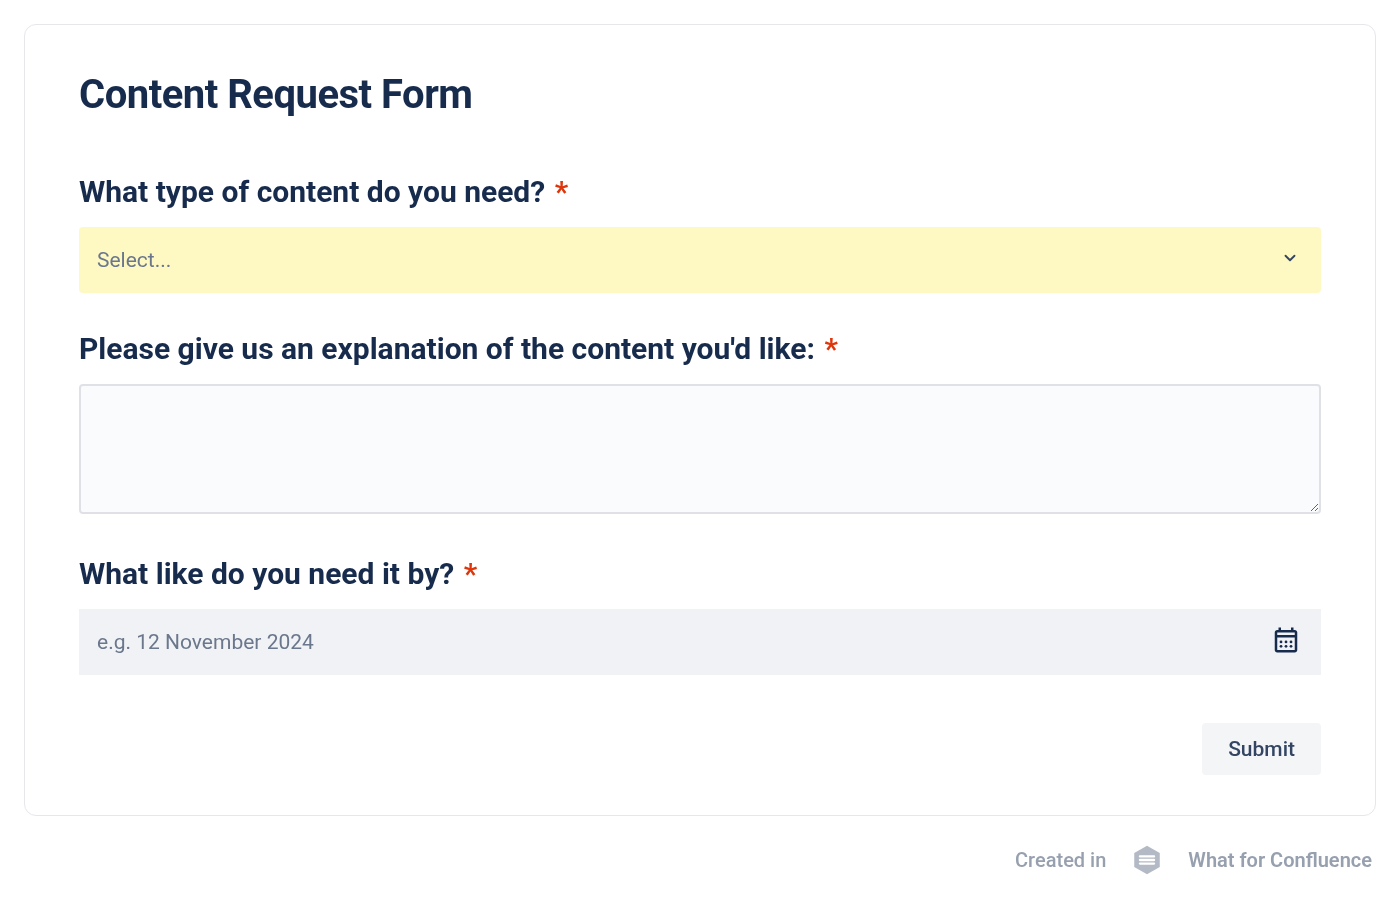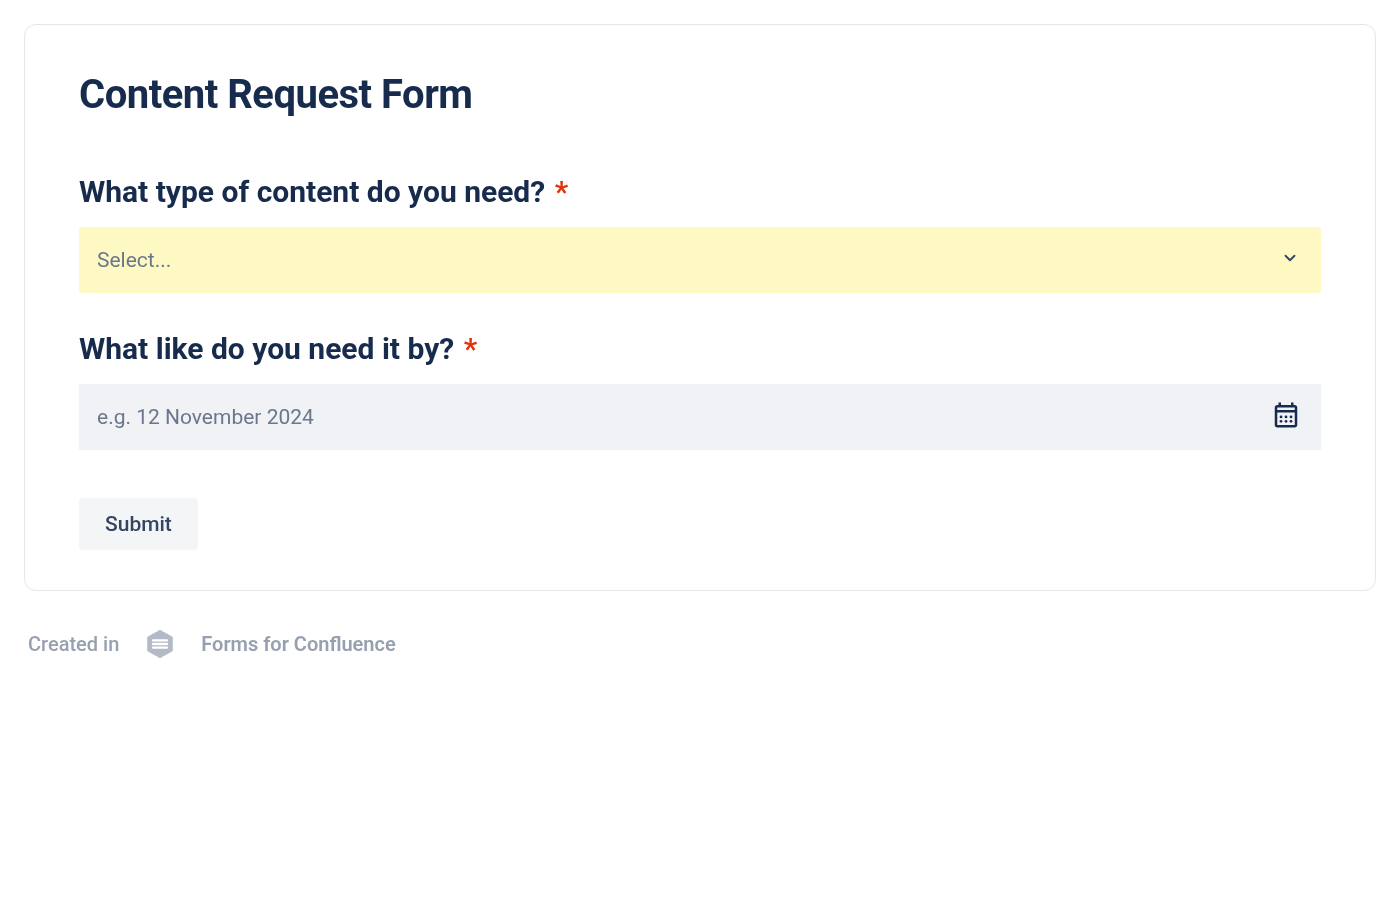--- a/index.html
+++ b/index.html
@@ -101,39 +101,40 @@
     .calendar-icon {
       position: absolute;
       right: 20px;
       top: 50%;
       transform: translateY(-50%);
       pointer-events: none;
       color: #172b4d;
     }
     .form-actions {
       display: flex;
-      justify-content: flex-start;
+      justify-content: flex-end;
       margin-top: 48px;
     }
     .submit-button {
       background: #f4f5f7;
       border: none;
       border-radius: 4px;
       padding: 14px 26px;
       font-size: 21px;
       font-weight: 500;
       color: #344563;
       cursor: pointer;
       font-family: inherit;
     }
     .footer-attribution {
       display: flex;
+      justify-content: flex-end;
       align-items: center;
       gap: 24px;
-      margin-top: 36px;
+      margin-top: 27px;
       max-width: 1352px;
       margin-left: auto;
       margin-right: auto;
       padding: 0 4px;
     }
     .footer-text {
       font-size: 20px;
       color: #97a0af;
       font-weight: 500;
     }
@@ -164,20 +165,27 @@
         <span>Select...</span>
       </div>
       <span class="chevron-icon">
         <svg width="18" height="18" viewBox="0 0 24 24" fill="none" stroke="currentColor" stroke-width="2.5" stroke-linecap="round" stroke-linejoin="round">
           <polyline points="6 9 12 15 18 9"></polyline>
         </svg>
       </span>
     </div>
   </div>
 
+  <div class="form-field">
+    <label class="field-label">
+      <span>Please give us an explanation of the content you'd like:</span>
+      <span class="required">*</span>
+    </label>
+    <textarea class="textarea-field" style=""></textarea>
+  </div>
 
   <div class="form-field">
     <label class="field-label">
       <span>What like do you need it by?</span>
       <span class="required">*</span>
     </label>
     <div class="date-wrapper">
       <input type="text" class="date-field" placeholder="e.g. 12 November 2024" style="">
       <span class="calendar-icon">
         <svg width="30" height="30" viewBox="0 0 24 24" fill="currentColor">
@@ -201,14 +209,14 @@
 <div class="footer-attribution">
   <span class="footer-text">Created in</span>
   <span class="brand-icon">
     <svg width="34" height="34" viewBox="0 0 24 24" fill="none">
       <path d="M12 2 L21 7 L21 17 L12 22 L3 17 L3 7 Z" fill="#b3bac5"></path>
       <line x1="7" y1="9.5" x2="17" y2="9.5" stroke="#ffffff" stroke-width="1.6" stroke-linecap="round"></line>
       <line x1="7" y1="12" x2="17" y2="12" stroke="#ffffff" stroke-width="1.6" stroke-linecap="round"></line>
       <line x1="7" y1="14.5" x2="17" y2="14.5" stroke="#ffffff" stroke-width="1.6" stroke-linecap="round"></line>
     </svg>
   </span>
-  <span class="footer-brand">Forms for Confluence</span>
+  <span class="footer-brand">What for Confluence</span>
 </div>
 
 </body></html>

